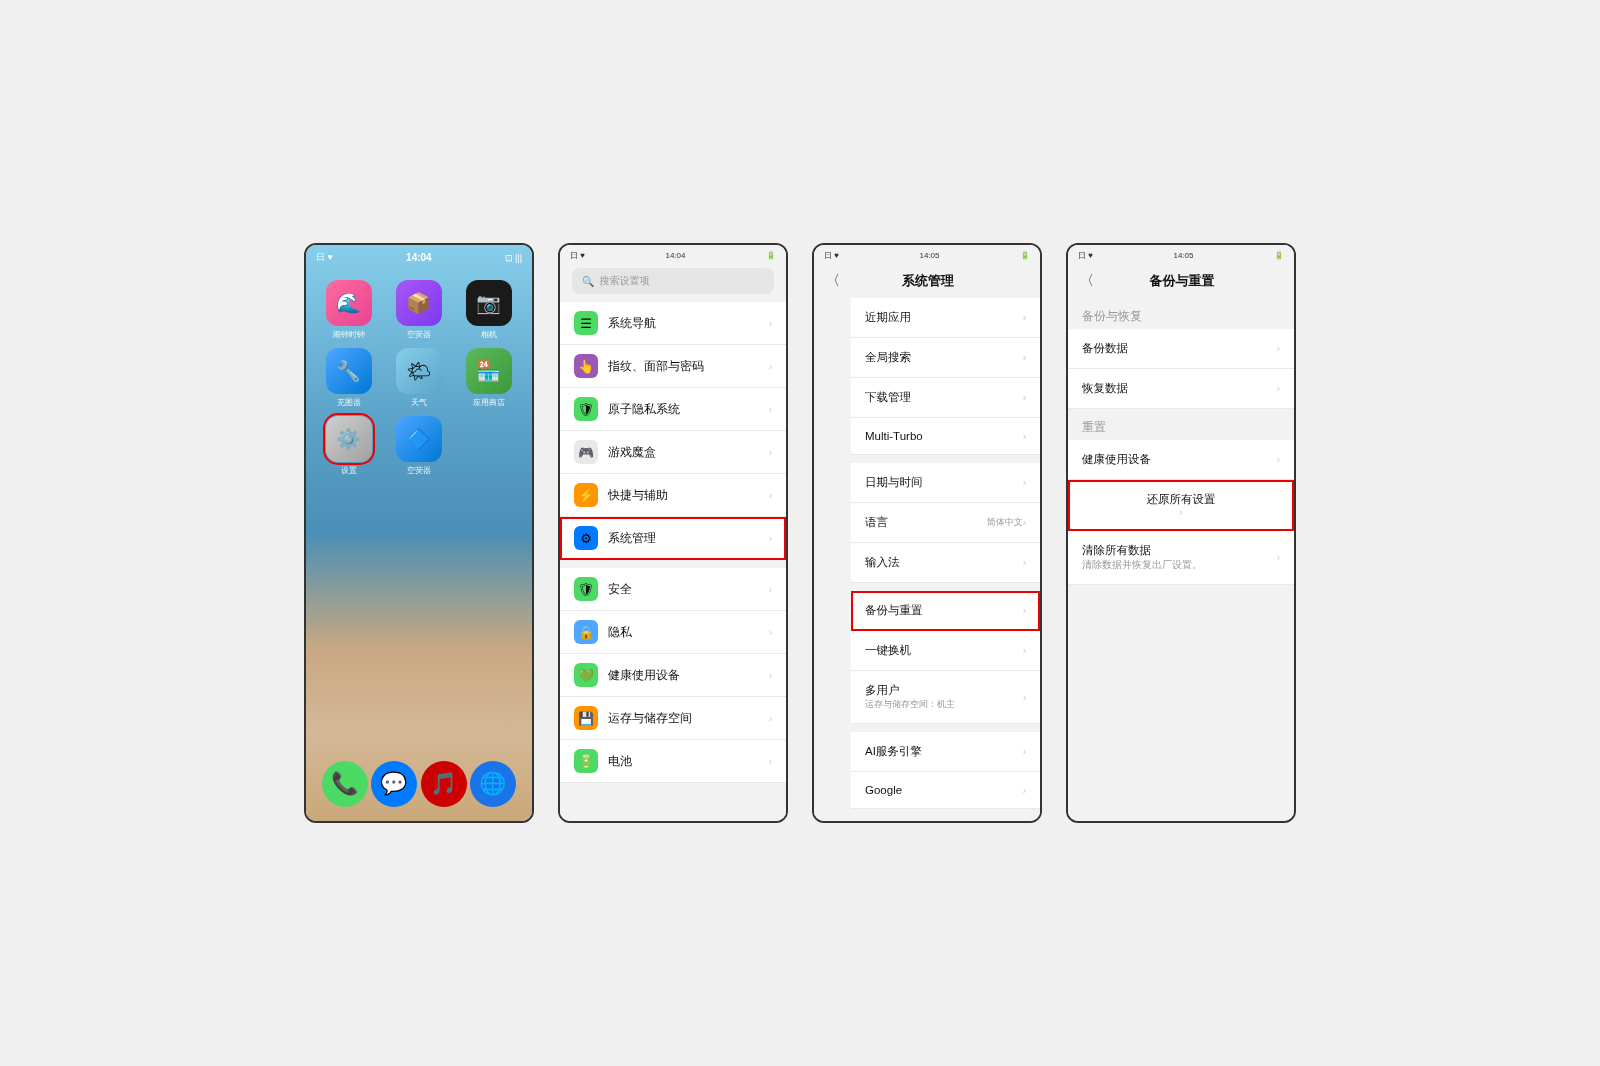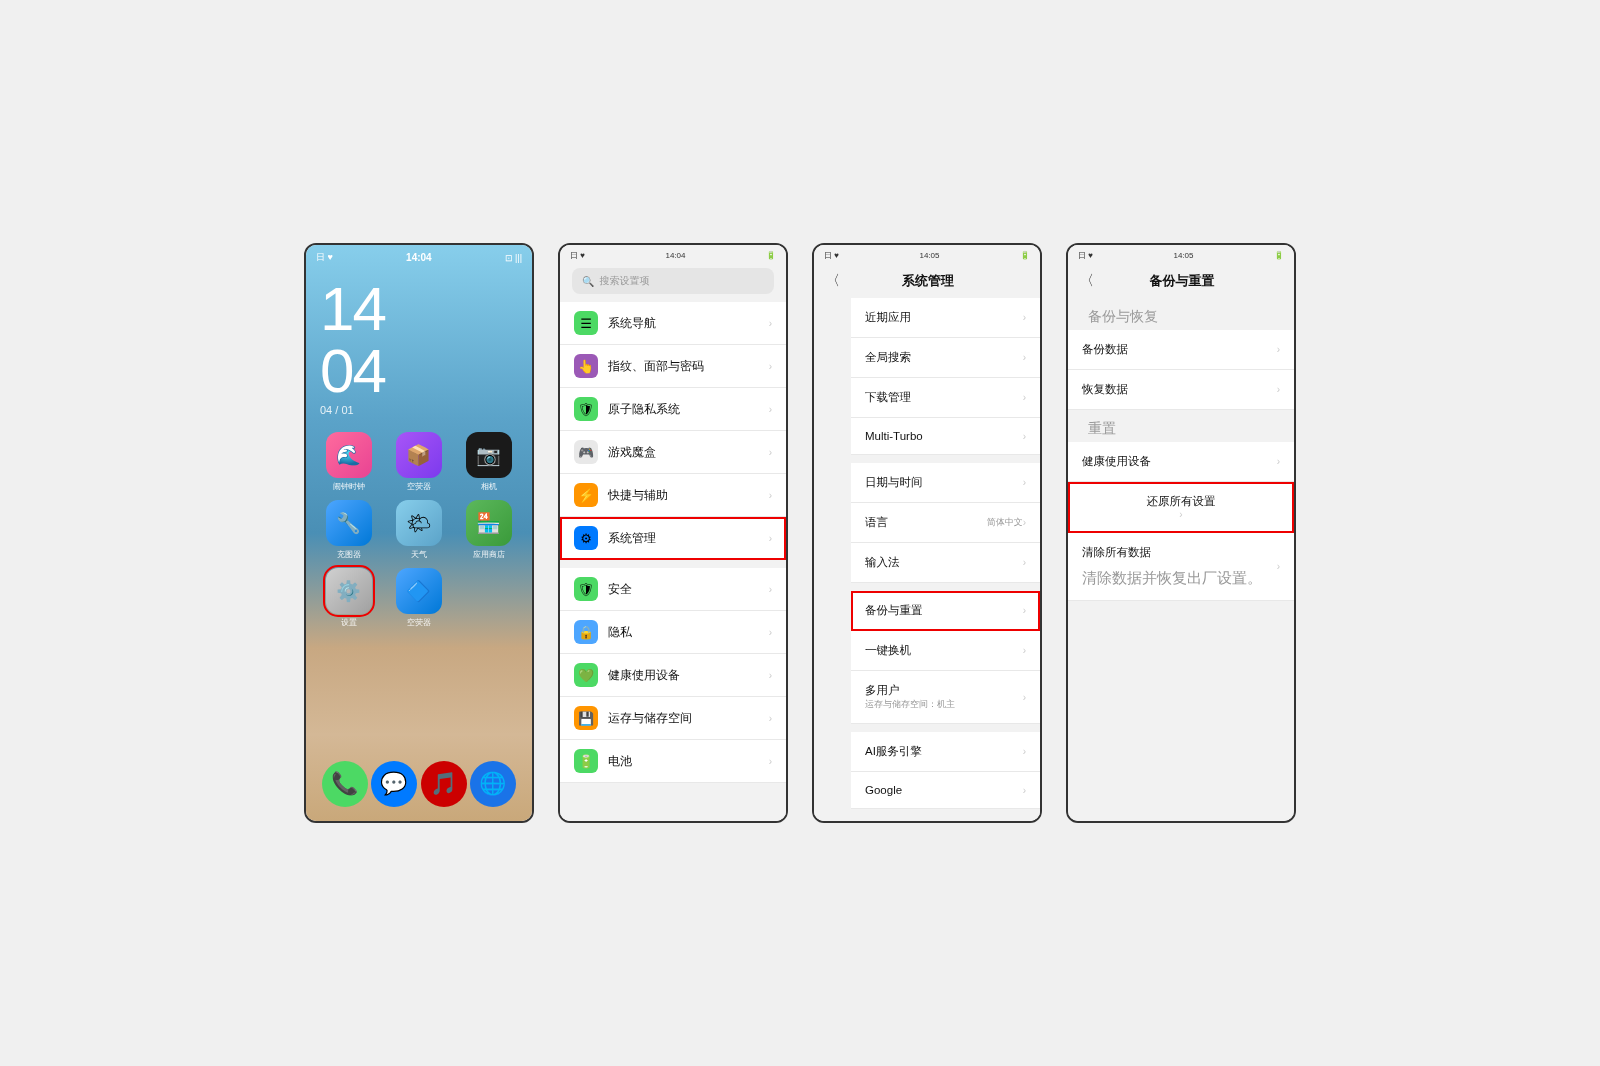--- a/index.html
+++ b/index.html
@@ -316,23 +316,23 @@
 
     .phone4-screen {
       width: 100%;
       height: 100%;
       background: #f2f2f2;
       display: flex;
       flex-direction: column;
     }
 
     .section-label {
-      font-size: 14px;
+      font-size: 12px;
       color: #999;
-      padding: 10px 20px 4px;
+      padding: 10px 14px 4px;
       background: #f2f2f2;
     }
 
     .backup-item {
       display: flex;
       align-items: center;
       padding: 12px 14px;
       background: #fff;
       border-bottom: 0.5px solid #e8e8e8;
       position: relative;
@@ -345,49 +345,42 @@
       flex-direction: column;
     }
 
     .backup-item-text {
       flex: 1;
       font-size: 11.5px;
       color: #111;
     }
 
     .backup-item-sub {
-      font-size: 15px;
+      font-size: 10px;
       color: #999;
-      margin-top: 9px;
+      margin-top: 0;
     }
   </style>
 </head>
 <body>
 
 <div class="screenshots-container">
 
   <div class="phone-frame phone1">
     <div class="phone1-screen">
       <div class="status-bar">
         <div class="status-bar-left">
           <span>日 ♥</span>
         </div>
         <div class="status-bar-center">14:04</div>
         <div class="status-bar-right">
           <span>⊡ |||</span>
         </div>
       </div>
 
-      <div class="time-display">
-        <div class="time-big">
-          <div>14</div>
-          <div>04</div>
-        </div>
-        <div class="date-small">04 / 01</div>
-      </div>
 
       <div class="apps-grid">
 
         <div class="app-icon-wrap">
           <div class="app-icon" style="background: linear-gradient(135deg, #ff6b9d, #e84393);">🌊</div>
           <span class="app-label">闹钟时钟</span>
         </div>
 
         <div class="app-icon-wrap">
           <div class="app-icon" style="background: linear-gradient(135deg, #a855f7, #7c3aed);">📦</div>

